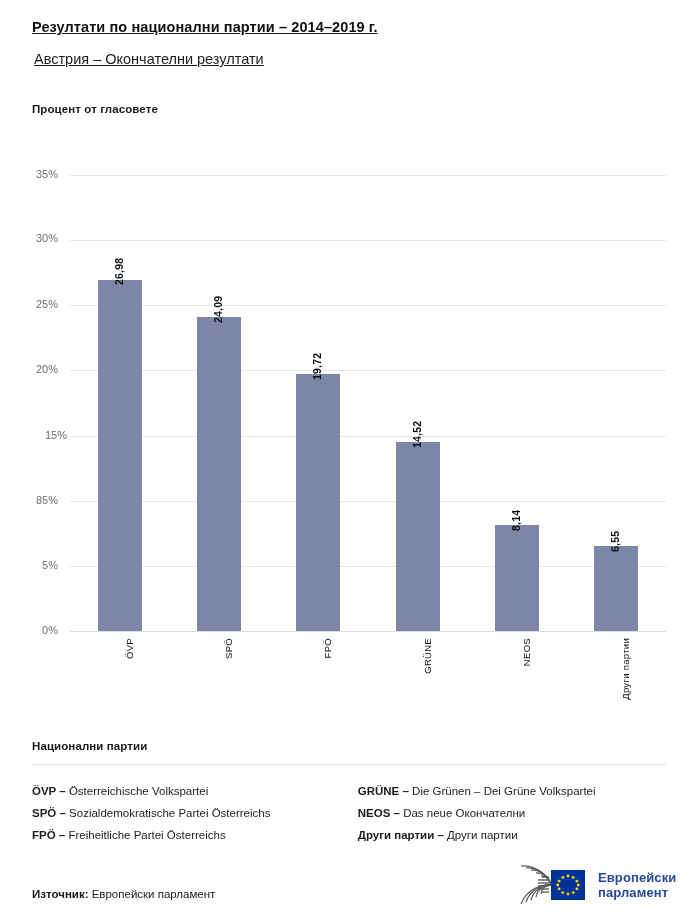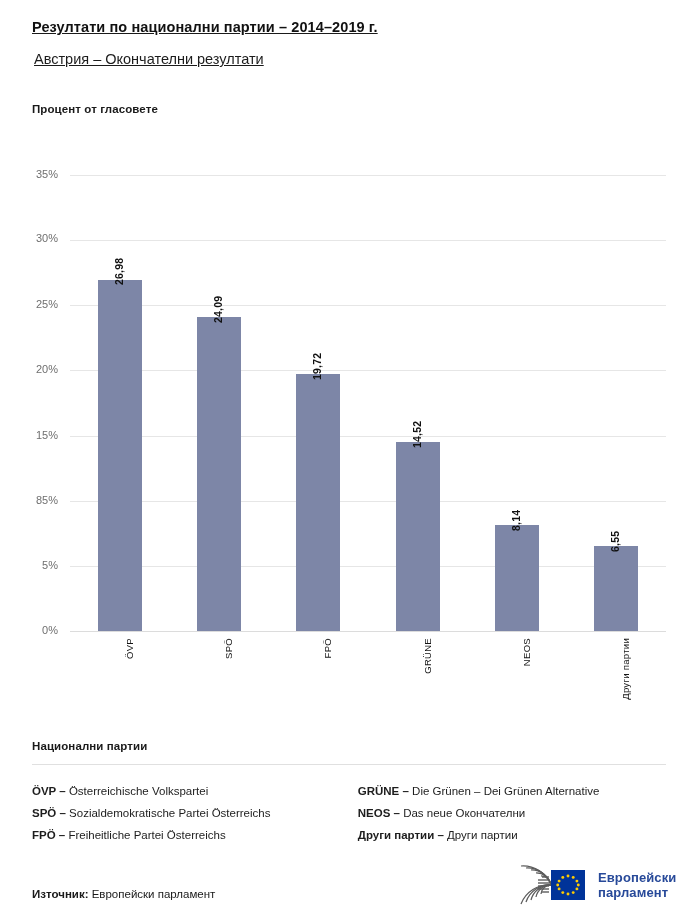--- a/index.html
+++ b/index.html
@@ -188,21 +188,21 @@
       <div class="gridline" style="top: 435.571px;"></div>
       <div class="gridline" style="top: 370.429px;"></div>
       <div class="gridline" style="top: 305.286px;"></div>
       <div class="gridline" style="top: 240.143px;"></div>
       <div class="gridline" style="top: 175px;"></div>
     </div>
   <div class="plot-host" id="yticks-layer">
       <div class="ytick" style="top: 631px;">0%</div>
       <div class="ytick" style="top: 565.857px;">5%</div>
       <div class="ytick" style="top: 500.714px;">85%</div>
-      <div class="ytick" style="top: 435.571px;">15%</div>
+      <div class="ytick" style="top: 435.571px; padding-left: 9px;">15%</div>
       <div class="ytick" style="top: 370.429px;">20%</div>
       <div class="ytick" style="top: 305.286px;">25%</div>
       <div class="ytick" style="top: 239px;">30%</div>
       <div class="ytick" style="top: 175px;">35%</div>
     </div>
   <div id="bars-layer">
       <div class="bar" title="ÖVP: 26,98" style="left: 98px; width: 44px; height: 351.511px; background: rgb(125, 134, 167);"></div>
       <div class="bar" title="SPÖ: 24,09" style="left: 197px; width: 44px; height: 313.858px; background: rgb(125, 134, 167);"></div>
       <div class="bar" title="FPÖ: 19,72" style="left: 296px; width: 44px; height: 256.923px; background: rgb(125, 134, 167);"></div>
       <div class="bar" title="GRÜNE: 14,52" style="left: 396px; width: 44px; height: 189.175px; background: rgb(125, 134, 167);"></div>
@@ -230,21 +230,21 @@
 <div id="legend">
   <div id="legend-title">Национални партии</div>
   <div id="legend-divider"></div>
   <div id="legend-columns">
     <div class="legend-col" id="legend-col-left">
         <div class="legend-entry"><span class="legend-abbr">ÖVP</span><span class="legend-sep"> – </span><span class="legend-full">Österreichische Volkspartei</span></div>
         <div class="legend-entry"><span class="legend-abbr">SPÖ</span><span class="legend-sep"> – </span><span class="legend-full">Sozialdemokratische Partei Österreichs</span></div>
         <div class="legend-entry"><span class="legend-abbr">FPÖ</span><span class="legend-sep"> – </span><span class="legend-full">Freiheitliche Partei Österreichs</span></div>
       </div>
     <div class="legend-col" id="legend-col-right">
-        <div class="legend-entry"><span class="legend-abbr">GRÜNE</span><span class="legend-sep"> – </span><span class="legend-full">Die Grünen – Dei Grünen Alternative</span></div>
+        <div class="legend-entry"><span class="legend-abbr">GRÜNE</span><span class="legend-sep"> – </span><span class="legend-full">Die Grünen – Dei Grüne Volkspartei</span></div>
         <div class="legend-entry"><span class="legend-abbr">NEOS</span><span class="legend-sep"> – </span><span class="legend-full">Das neue Окончателни</span></div>
         <div class="legend-entry"><span class="legend-abbr">Други партии</span><span class="legend-sep"> – </span><span class="legend-full">Други партии</span></div>
       </div>
   </div>
 </div>
 
 <div id="source-line">
   <span id="source-label">Източник:</span>
   <span id="source-value">Европейски парламент</span>
 </div>

